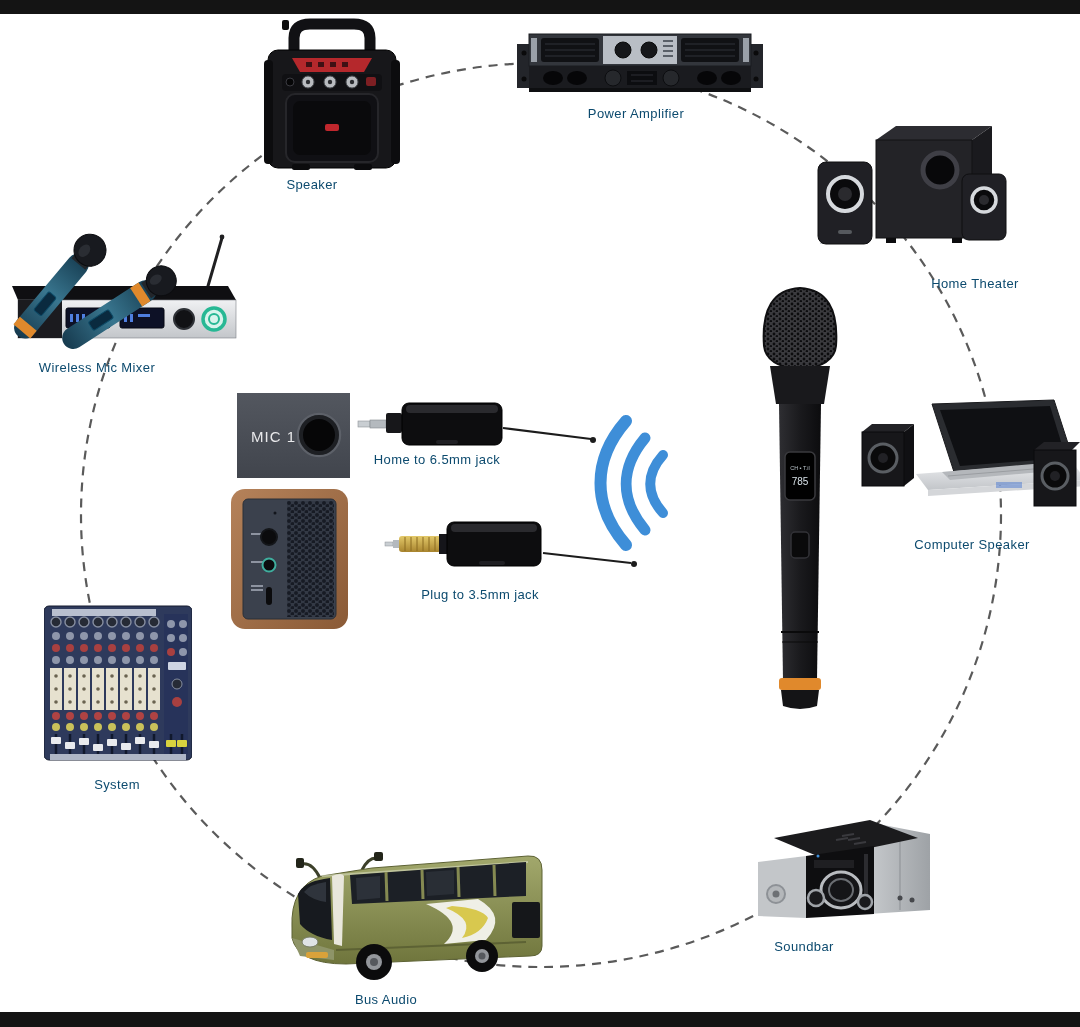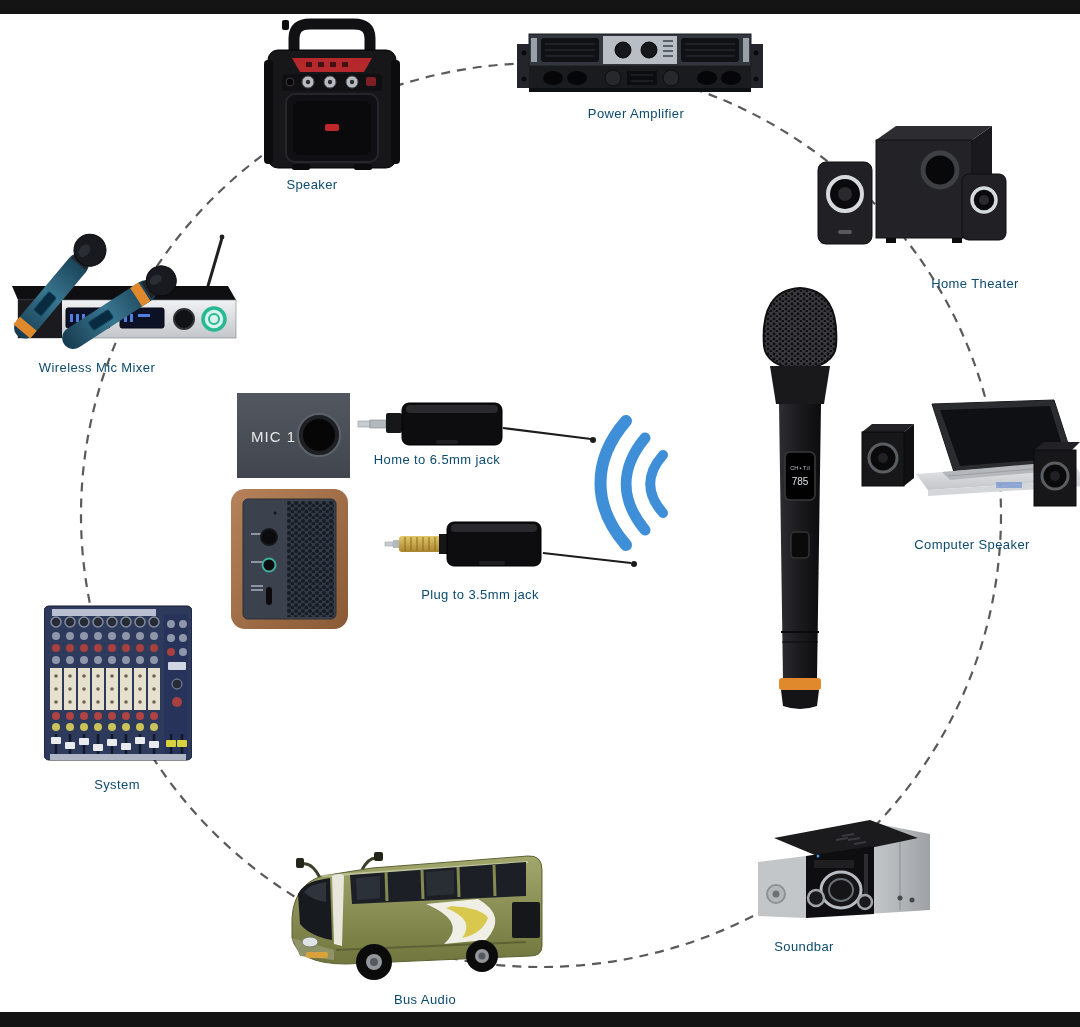--- a/index.html
+++ b/index.html
@@ -529,15 +529,15 @@
 
   <div class="label" style="left:312px;top:177px;">Speaker</div>
   <div class="label" style="left:636px;top:106px;">Power Amplifier</div>
   <div class="label" style="left:927px;top:276px;margin-left:48px;">Home Theater</div>
   <div class="label" style="left:97px;top:360px;">Wireless Mic Mixer</div>
   <div class="label" style="left:437px;top:452px;">Home to 6.5mm jack</div>
   <div class="label" style="left:452px;top:587px;margin-left:28px;">Plug to 3.5mm jack</div>
   <div class="label" style="left:972px;top:537px;">Computer Speaker</div>
   <div class="label" style="left:117px;top:777px;">System</div>
   <div class="label" style="left:804px;top:939px;">Soundbar</div>
-  <div class="label" style="left:425px;top:992px;">Bus Audio</div>
+  <div class="label" style="left:386px;top:992px;">Bus Audio</div>
 
 </div>
 
 </body></html>

